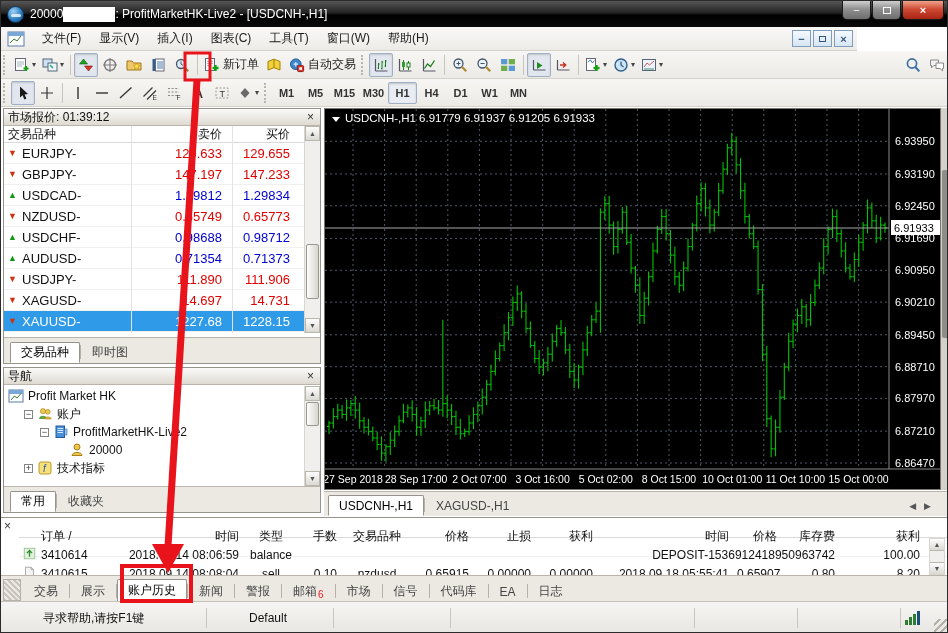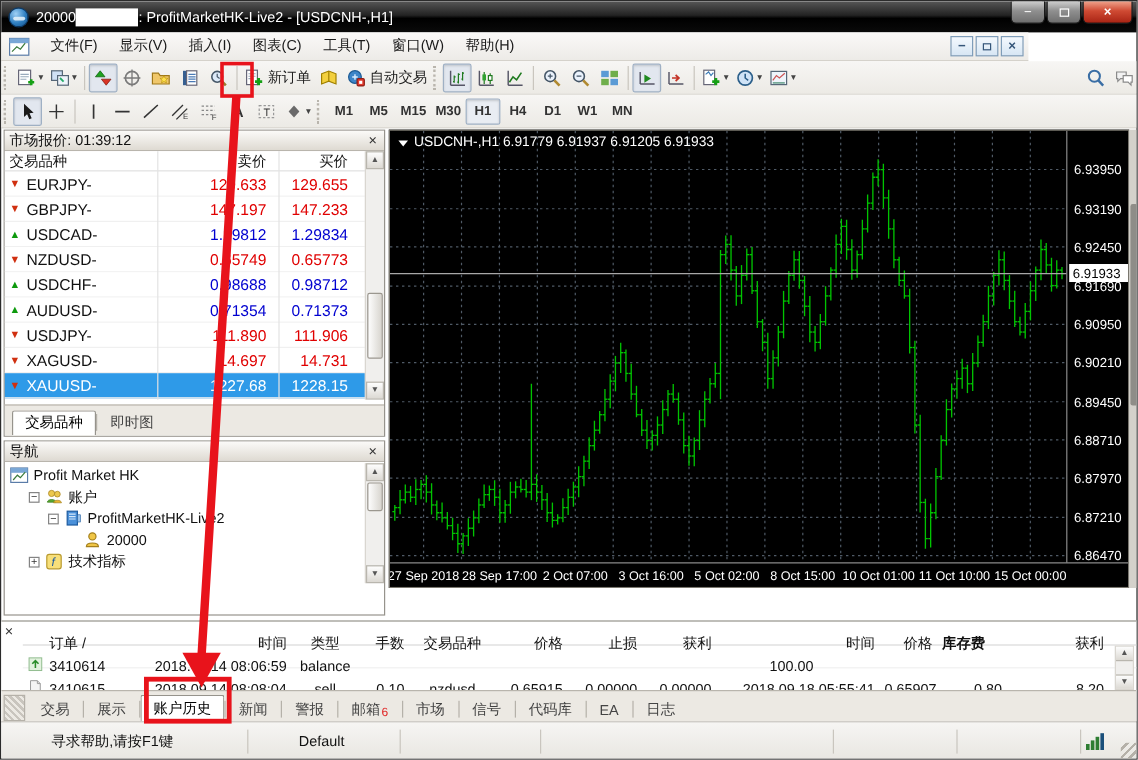--- a/index.html
+++ b/index.html
@@ -530,20 +530,25 @@
             <text x="6" y="12" font-size="10" font-style="italic" fill="#1d5a9e">f</text>
           </svg>
           <span>技术指标</span>
         </div>
       </div>
     <div class="vscroll" style="top:18px;height:100px;">
       <div class="sarr" style="position:absolute;top:0;left:0;right:0;">▲</div>
       <div class="thumb" style="top:16px;height:24px;"></div>
       <div class="sarr" style="position:absolute;bottom:0;left:0;right:0;">▼</div>
     </div>
+    <div class="tabstrip" id="nav-tabs">
+        <div class="ptab active">常用</div>
+        <div class="ptabsep"></div>
+        <div class="ptab">收藏夹</div>
+      </div>
   </div>
 
   <div id="chart-window">
     <svg id="chart-svg" width="615" height="380">
         <rect x="0" y="0" width="617" height="382" fill="#000000"></rect>
         <line x1="28" y1="0" x2="28" y2="360" stroke="#4F5A66" stroke-width="1" stroke-dasharray="2 3"></line>
         <line x1="59.6" y1="0" x2="59.6" y2="360" stroke="#4F5A66" stroke-width="1" stroke-dasharray="2 3"></line>
         <line x1="91.2" y1="0" x2="91.2" y2="360" stroke="#4F5A66" stroke-width="1" stroke-dasharray="2 3"></line>
         <line x1="122.80000000000001" y1="0" x2="122.80000000000001" y2="360" stroke="#4F5A66" stroke-width="1" stroke-dasharray="2 3"></line>
         <line x1="154.4" y1="0" x2="154.4" y2="360" stroke="#4F5A66" stroke-width="1" stroke-dasharray="2 3"></line>
@@ -981,52 +986,59 @@
         <text x="407.20000000000005" y="374" fill="#fff" font-size="10.5" text-anchor="middle" font-family="Liberation Sans,sans-serif">10 Oct 01:00</text>
         <text x="470.40000000000003" y="374" fill="#fff" font-size="10.5" text-anchor="middle" font-family="Liberation Sans,sans-serif">11 Oct 10:00</text>
         <text x="533.6" y="374" fill="#fff" font-size="10.5" text-anchor="middle" font-family="Liberation Sans,sans-serif">15 Oct 00:00</text>
         <path d="M7 8l8 0-4 5z" fill="#fff"></path>
         <text x="20" y="13" fill="#fff" font-size="11.5" font-family="Liberation Sans,sans-serif">USDCNH-,H1  6.91779 6.91937 6.91205 6.91933</text>
       </svg>
   </div>
   <div id="chart-scroll">
       <div class="thumb"></div>
     </div>
+  <div id="chart-tabs">
+    <div class="ptab active">USDCNH-,H1</div>
+      <div class="ptabsep"></div>
+      <div class="ptab">XAGUSD-,H1</div>
+      <span id="chart-tab-arrows">◀▶</span>
+  </div>
 
   <div id="terminal">
     <span id="term-close">×</span>
     <div id="term-table" style="margin-left:18px;margin-top:2px;">
         <div class="trow header">
           <div class="tcell" style="width: 18px; text-align: left;"></div>
           <div class="tcell" style="width: 66px; text-align: left;">订单 /</div>
           <div class="tcell" style="width: 140px; text-align: right;">时间</div>
           <div class="tcell" style="width: 56px; text-align: center;">类型</div>
           <div class="tcell" style="width: 42px; text-align: right;">手数</div>
           <div class="tcell" style="width: 72px; text-align: center;">交易品种</div>
           <div class="tcell" style="width: 60px; text-align: right;">价格</div>
           <div class="tcell" style="width: 62px; text-align: right;">止损</div>
           <div class="tcell" style="width: 62px; text-align: right;">获利</div>
           <div class="tcell" style="width: 136px; text-align: right;">时间</div>
           <div class="tcell" style="width: 48px; text-align: right;">价格</div>
-          <div class="tcell" style="width: 58px;  font-weight: bold;">库存费</div>
+          <div class="tcell" style="width: 58px; text-align: right;">库存费</div>
           <div class="tcell" style="width: 85px; text-align: right;">获利</div>
         </div>
         <div class="trow">
           <div class="tcell" style="width: 18px; text-align: left;"><svg width="13" height="13" viewBox="0 0 16 16">
               <rect x="1.5" y="1.5" width="13" height="13" fill="#e2f2de" stroke="#8fbb8d"></rect>
               <path d="M8 12V4.5M4.8 7.5L8 4.3l3.2 3.2" stroke="#2a8d2a" stroke-width="1.6" fill="none"></path>
             </svg></div>
           <div class="tcell" style="width: 66px; text-align: left;">3410614</div>
           <div class="tcell" style="width: 140px; text-align: right;">2018.09.14 08:06:59</div>
           <div class="tcell" style="width: 56px; text-align: center;">balance</div>
           <div class="tcell" style="width: 42px; text-align: right;"></div>
           <div class="tcell" style="width: 72px; text-align: center;"></div>
           <div class="tcell" style="width: 60px; text-align: right;"></div>
           <div class="tcell" style="width: 62px; text-align: right;"></div>
           <div class="tcell" style="width: 62px; text-align: right;"></div>
+          <div class="tcell" style="width: 242px; text-align: right;">DEPOSIT-1536912418950963742</div>
           <div class="tcell" style="width: 85px; text-align: right;">100.00</div>
         </div>
         <div class="trow">
           <div class="tcell" style="width: 18px; text-align: left;"><svg width="13" height="13" viewBox="0 0 16 16">
               <path d="M3 1.5h7l3 3v10H3z" fill="#f4f4f4" stroke="#999"></path>
               <path d="M10 1.5v3h3" fill="none" stroke="#999"></path>
             </svg></div>
           <div class="tcell" style="width: 66px; text-align: left;">3410615</div>
           <div class="tcell" style="width: 140px; text-align: right;">2018.09.14 08:08:04</div>
           <div class="tcell" style="width: 56px; text-align: center;">sell</div>

